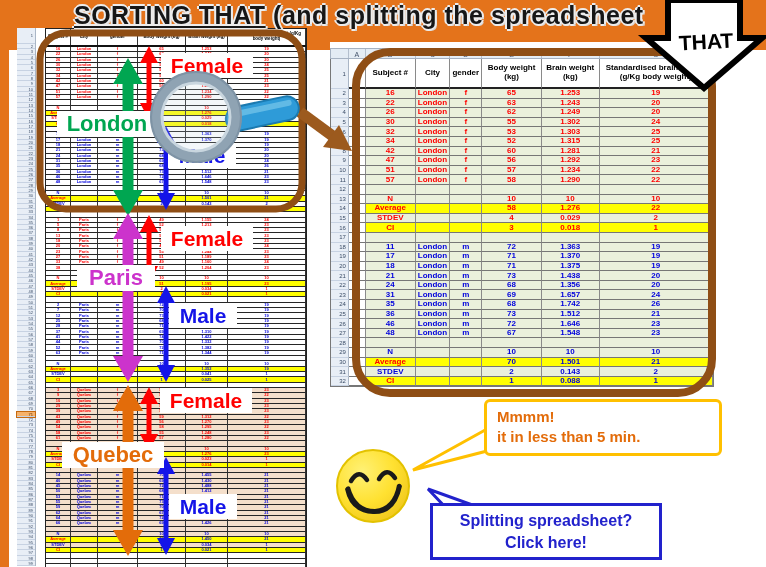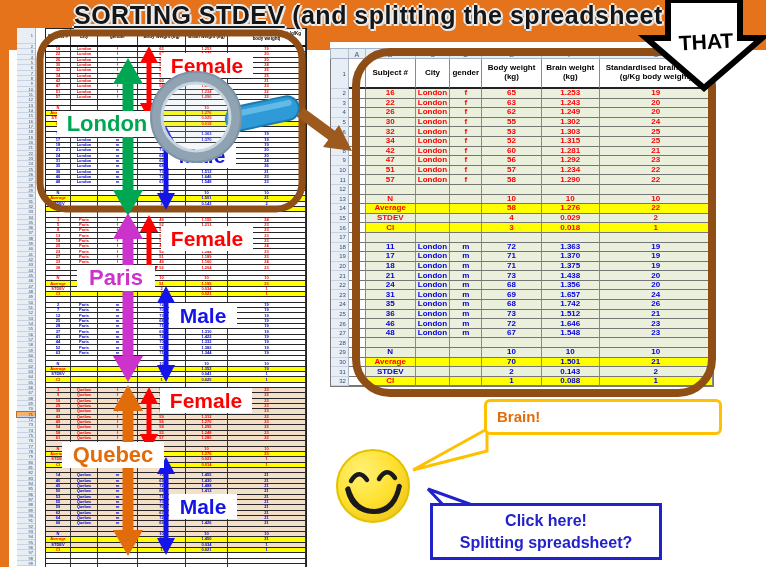--- a/index.html
+++ b/index.html
@@ -78,21 +78,21 @@
   #that-arrow{left:0;top:0;z-index:6;}
 </style>
 </head>
 <body>
 
 <div id="slide">
 
   <div id="band-top"></div>
   <div id="strip-left"></div>
 
-  <div id="title"><span class="u">SORTING STDEV</span><span> (and splitting the spreadsheet</span></div>
+  <div id="title"><span class="u">SORTING THAT</span><span> (and splitting the spreadsheet</span></div>
 
   <div id="lsheet">
     <div id="lgutter">
         <div class="lgcell" style="height: 16px; line-height: 16px;">1</div>
         <div class="lgcell" style="height: 5.33px; line-height: 5.33px;">2</div>
         <div class="lgcell" style="height: 5.33px; line-height: 5.33px;">3</div>
         <div class="lgcell" style="height: 5.33px; line-height: 5.33px;">4</div>
         <div class="lgcell" style="height: 5.33px; line-height: 5.33px;">5</div>
         <div class="lgcell" style="height: 5.33px; line-height: 5.33px;">6</div>
         <div class="lgcell" style="height: 5.33px; line-height: 5.33px;">7</div>
@@ -1424,21 +1424,22 @@
     <path d="M45 32 Q53 19 61 31" fill="none" stroke="#1a1a1a" stroke-width="4.5" stroke-linecap="round"></path>
     <path d="M11 42 Q13 38 16 40 Q22 62 41 62 Q59 60 63 38 Q66 35 68 39 Q62 68 39 67 Q16 66 11 42 Z" fill="#1a1a1a"></path>
   </svg>
 
   <svg id="tails" width="766" height="567" viewBox="0 0 766 567">
     <polygon points="487,429 487,451 413,470" fill="#ffffff" stroke="#FFC000" stroke-width="3"></polygon>
     <polygon points="449,511 489,511 428,489" fill="#ffffff" stroke="#2222CC" stroke-width="3"></polygon>
   </svg>
 
   <div id="bubble">
-    <div>Brain!</div>
+    <div>Mmmm!</div>
+    <div>it in less than 5 min.</div>
   </div>
 
   <div id="cta">
+    <div>Splitting spreadsheet?</div>
     <div>Click here!</div>
-    <div>Splitting spreadsheet?</div>
   </div>
 
 </div>
 
 </body></html>

